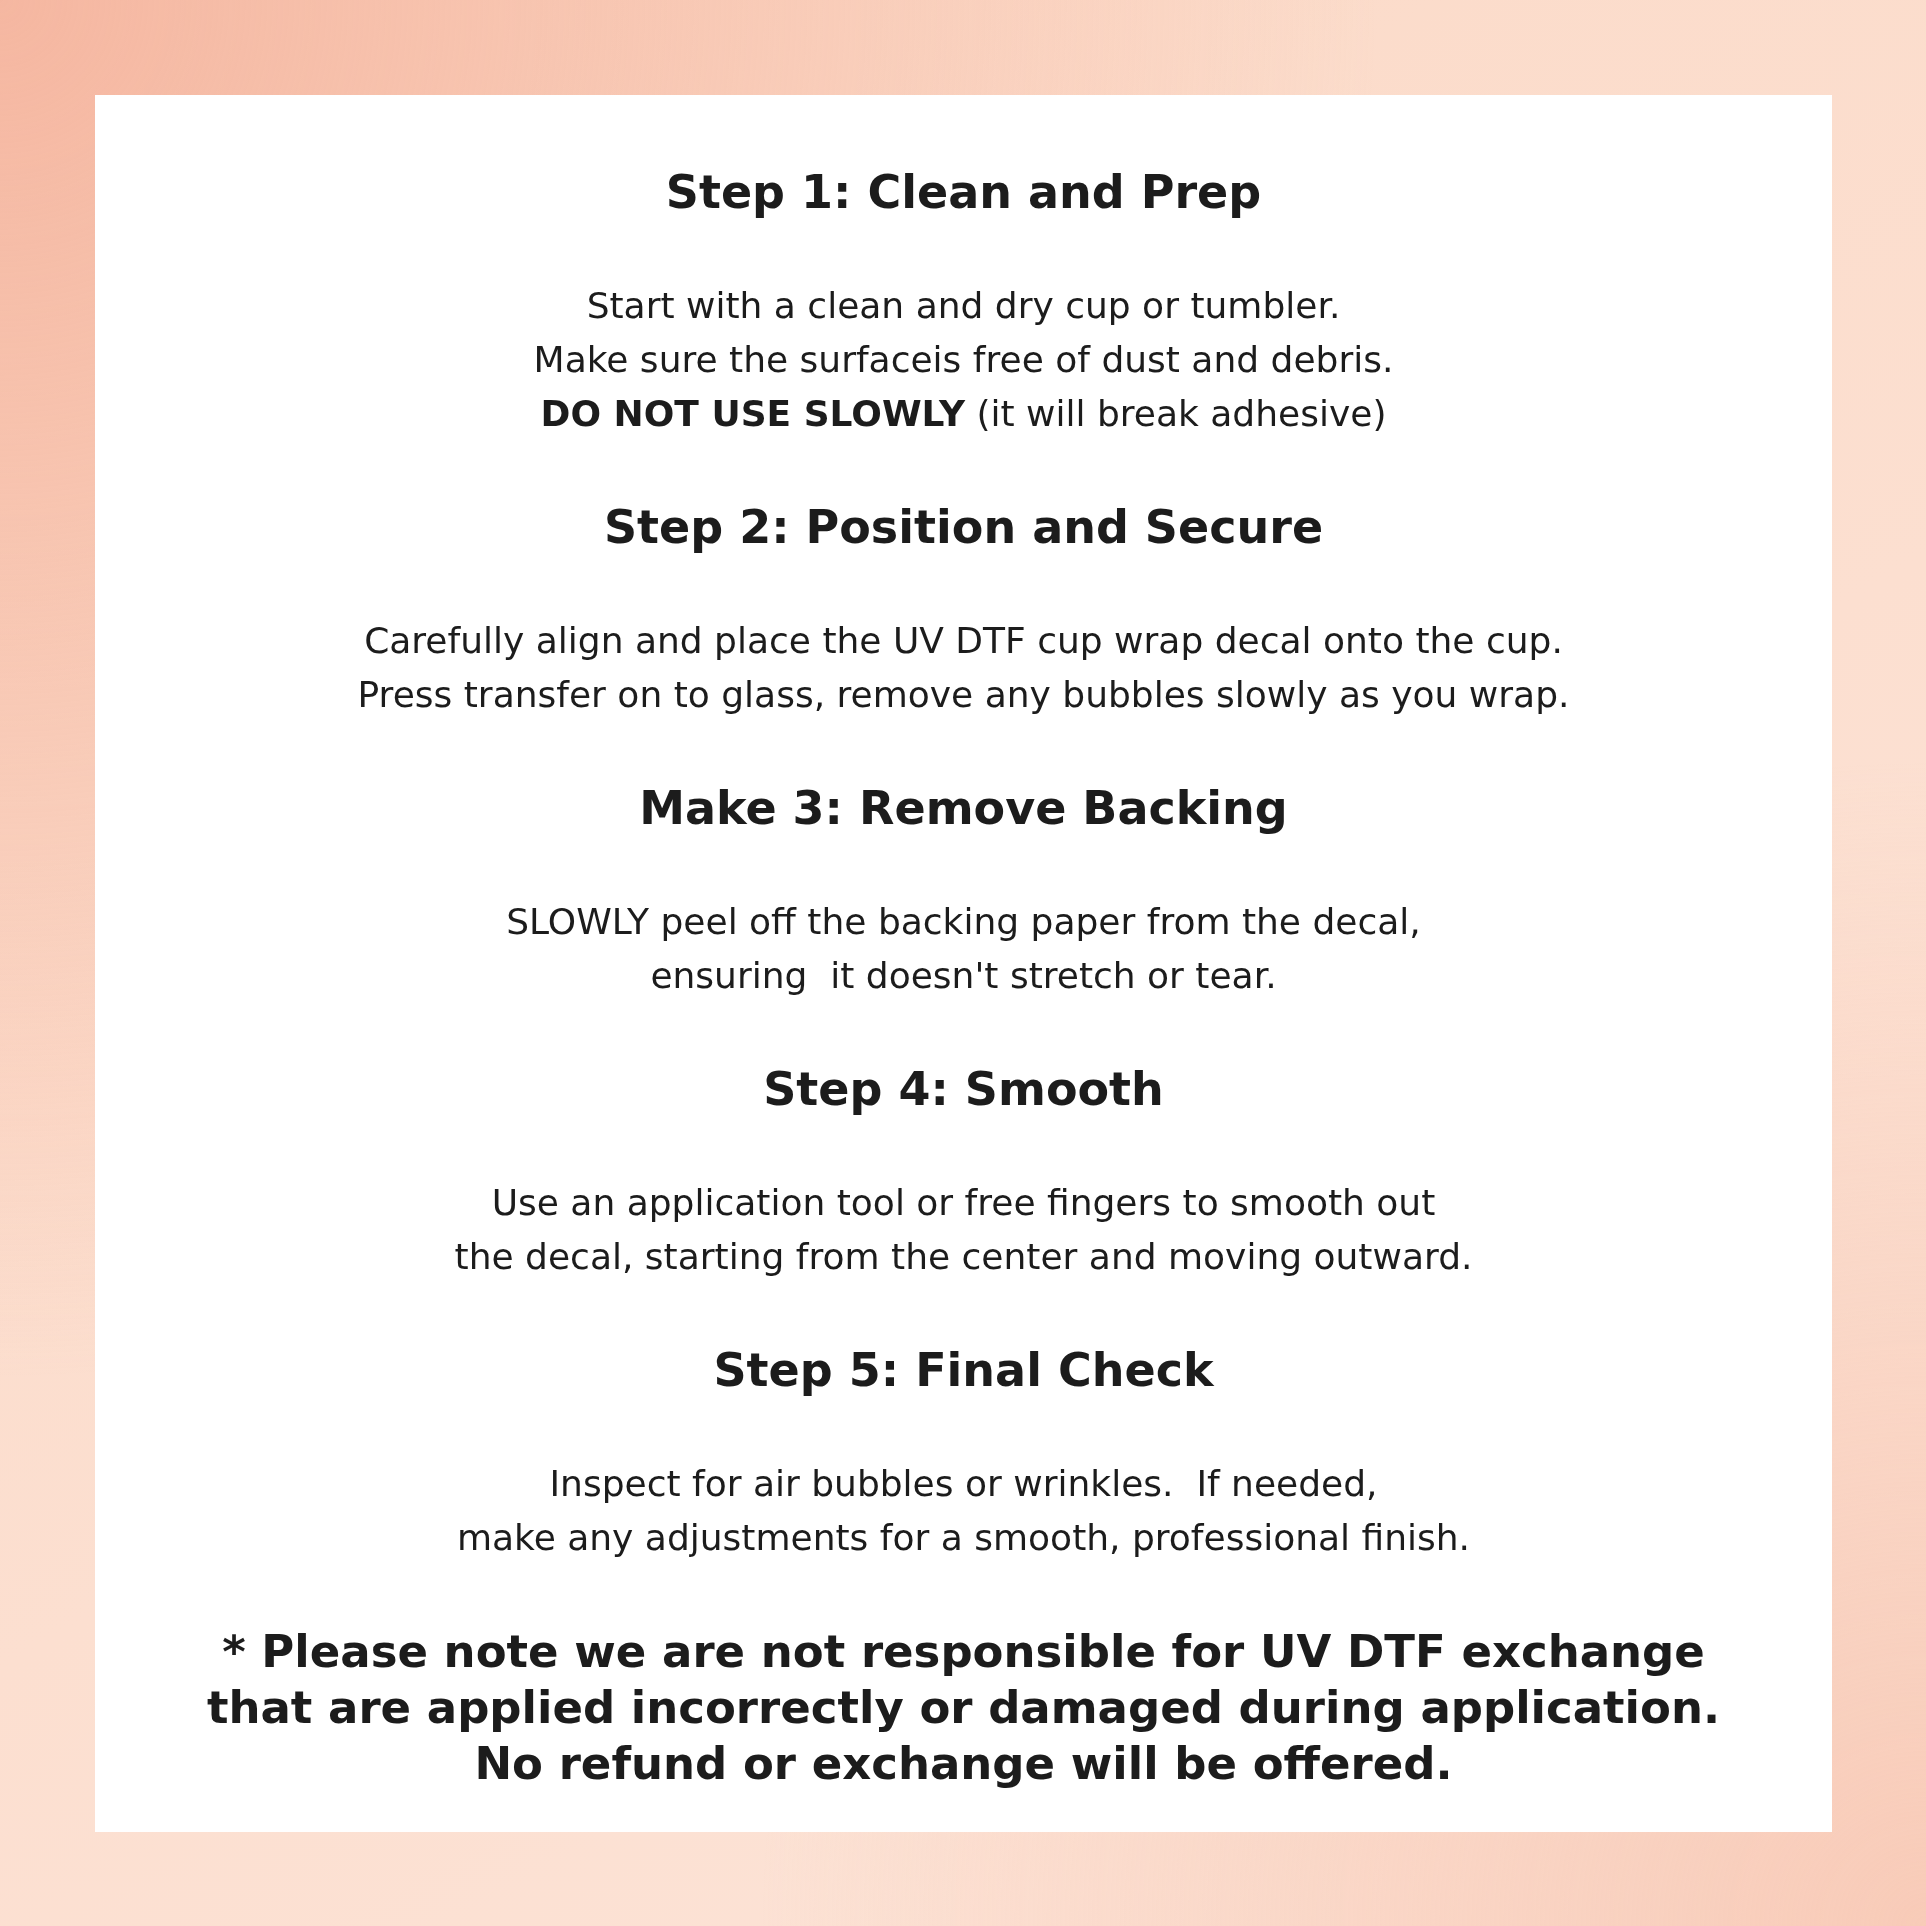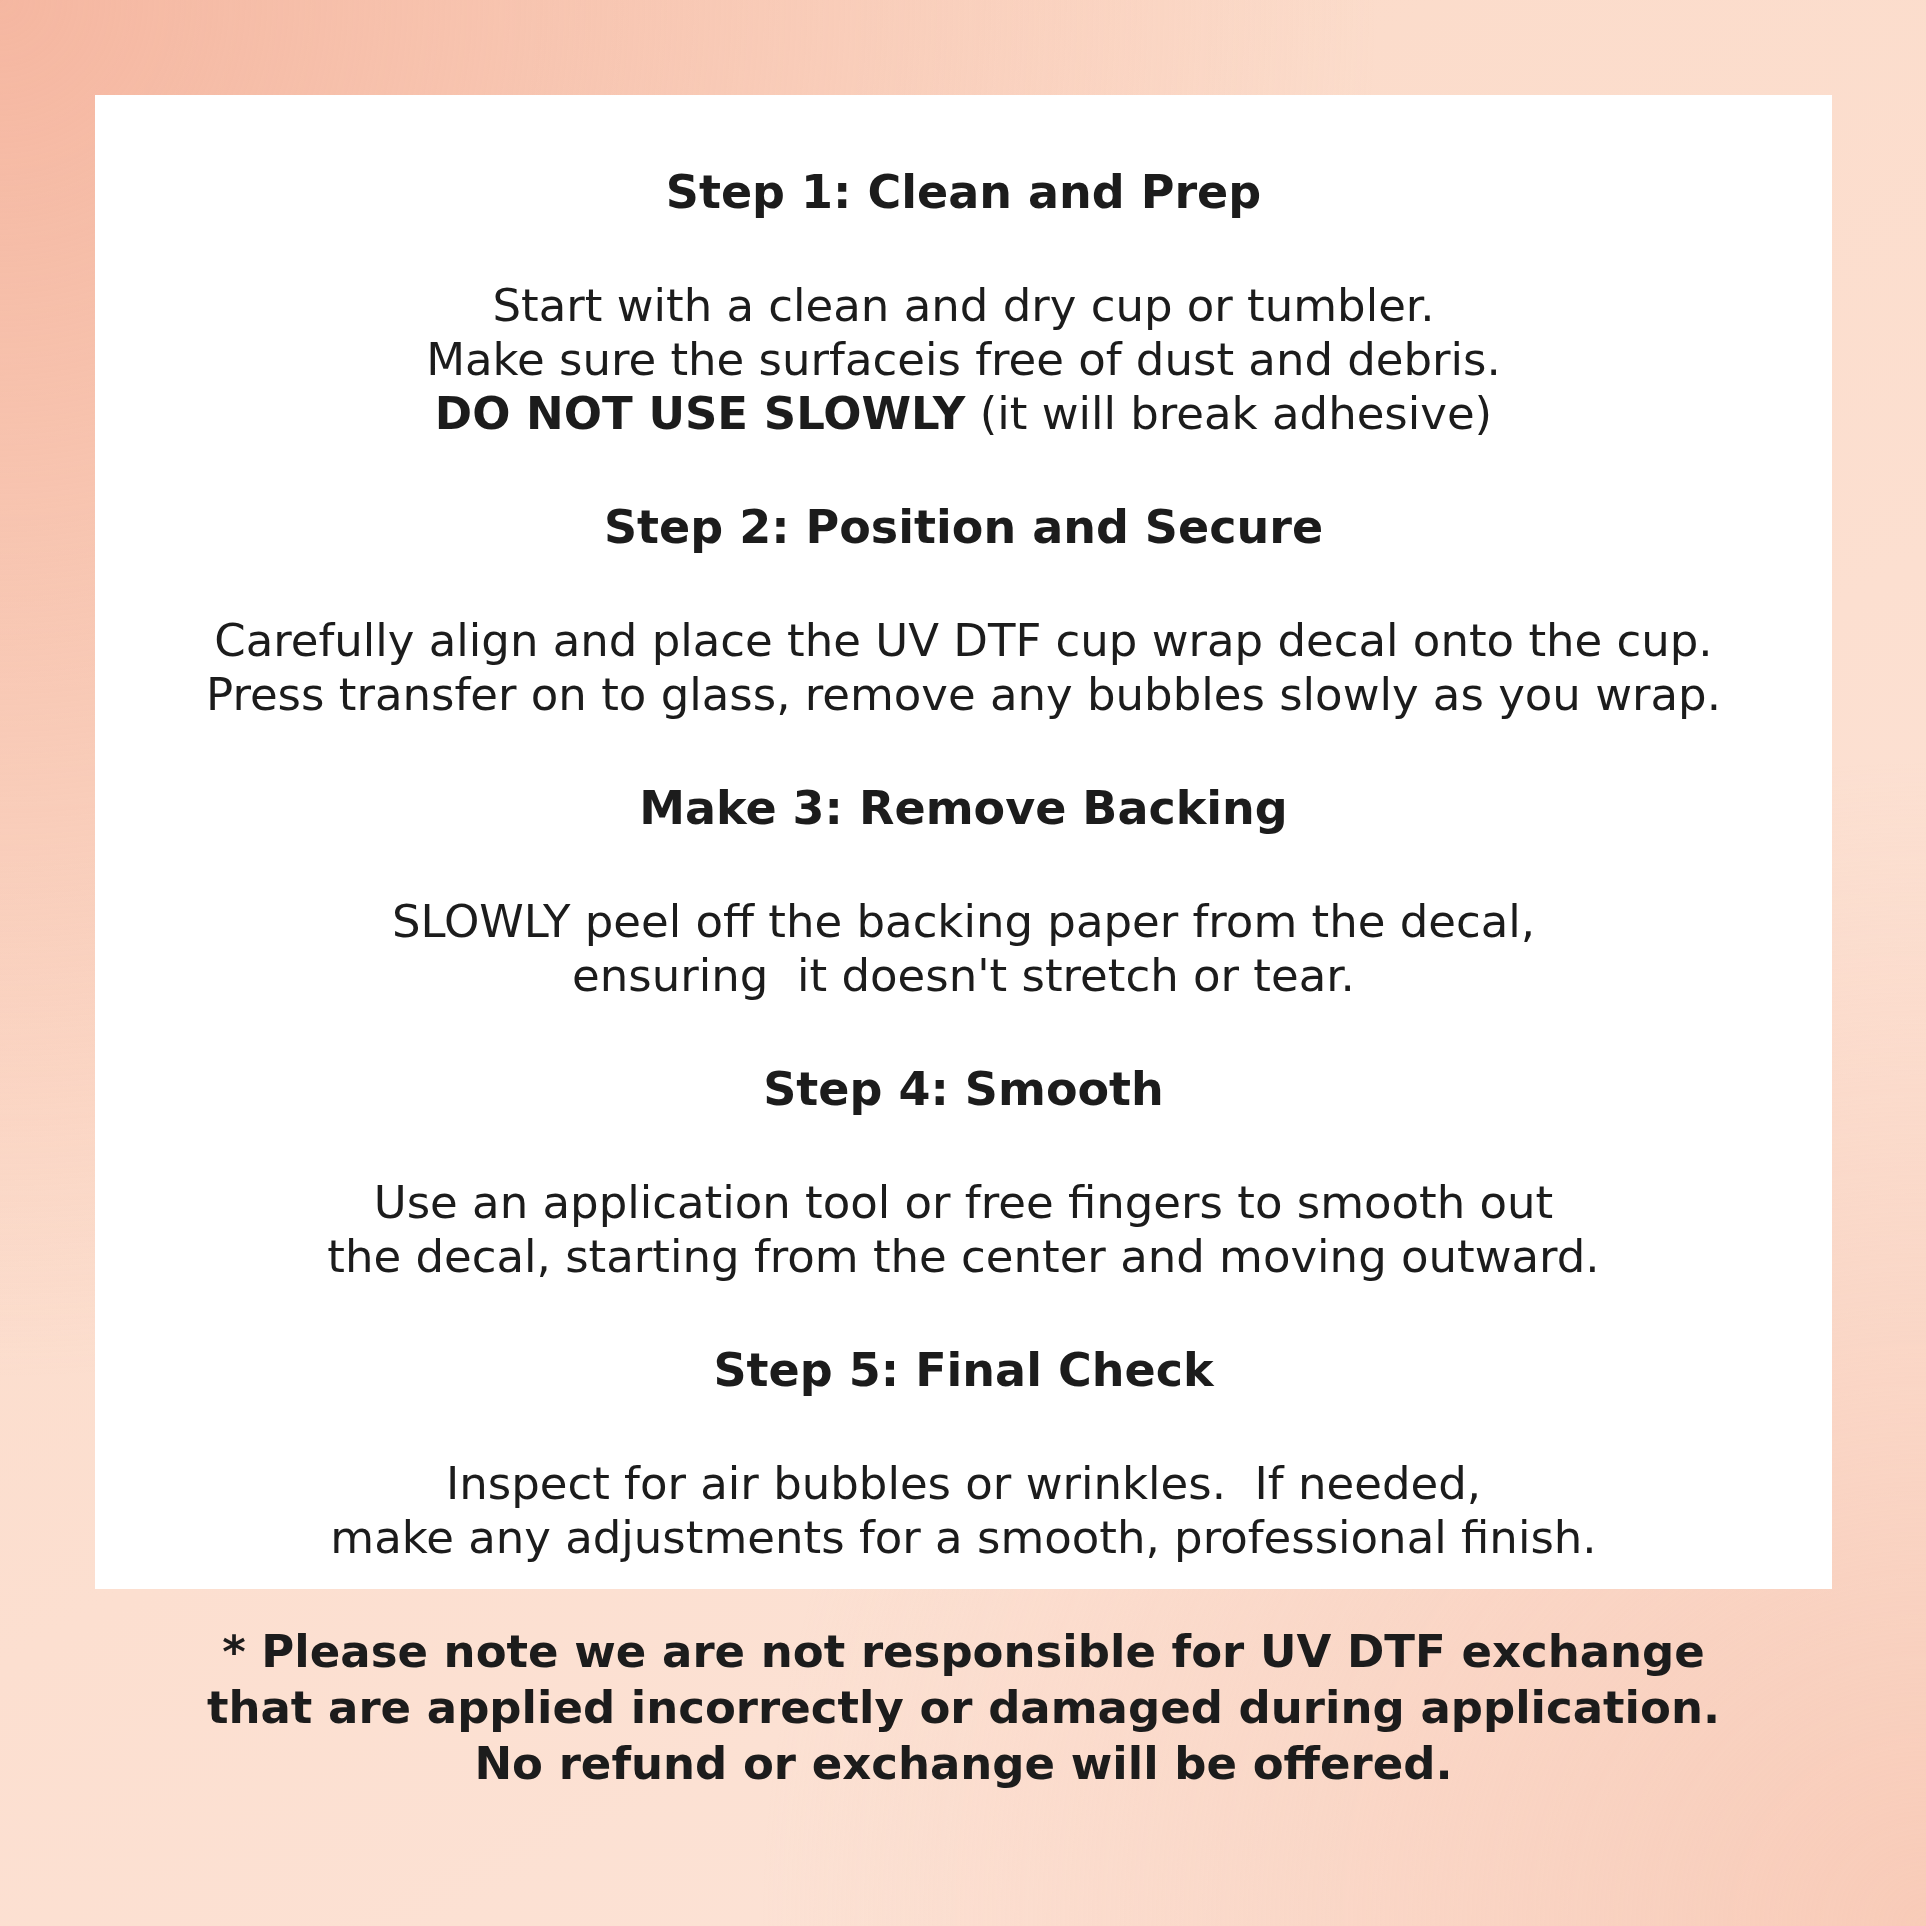--- a/index.html
+++ b/index.html
@@ -11,40 +11,40 @@
     
     background:
       radial-gradient(130% 130% at 0% 0%, var(--border-top-left, #f5b7a1) 0%, rgba(245,183,161,0) 55%),
       radial-gradient(110% 110% at 100% 100%, var(--border-bottom-right, #f8cbb8) 0%, rgba(248,203,184,0) 55%),
       linear-gradient(150deg, var(--border-top-right, #fbd9c6) 0%, #fcdfd0 55%, var(--border-bottom-left, #fce4d8) 100%);
     padding: 95px;
   }
   .card {
     box-sizing: border-box;
     width: 1737px;
-    height: 1494px;
+    height: 1737px;
     background: var(--card-bg, #ffffff);
     color: var(--text, #1c1c1c);
     display: flex;
     flex-direction: column;
     align-items: center;
     text-align: center;
     padding: 48px 20px 8px 20px;
   }
   .heading {
     font-size: 46px;
     font-weight: 700;
     line-height: 55px;
     margin: 59px 0;
     white-space: pre-wrap;
   }
   .heading.first { margin-top: 22px; }
   .para {
     margin: 0;
-    font-size: 45px;
+    font-size: 36px;
     font-weight: 400;
     line-height: 54px;
   }
   .line { display: block; white-space: pre-wrap; }
   .b { font-weight: 700; }
   .disclaimer {
     margin: 59px 0 0 0;
     font-size: 45px;
     font-weight: 700;
     line-height: 56px;

